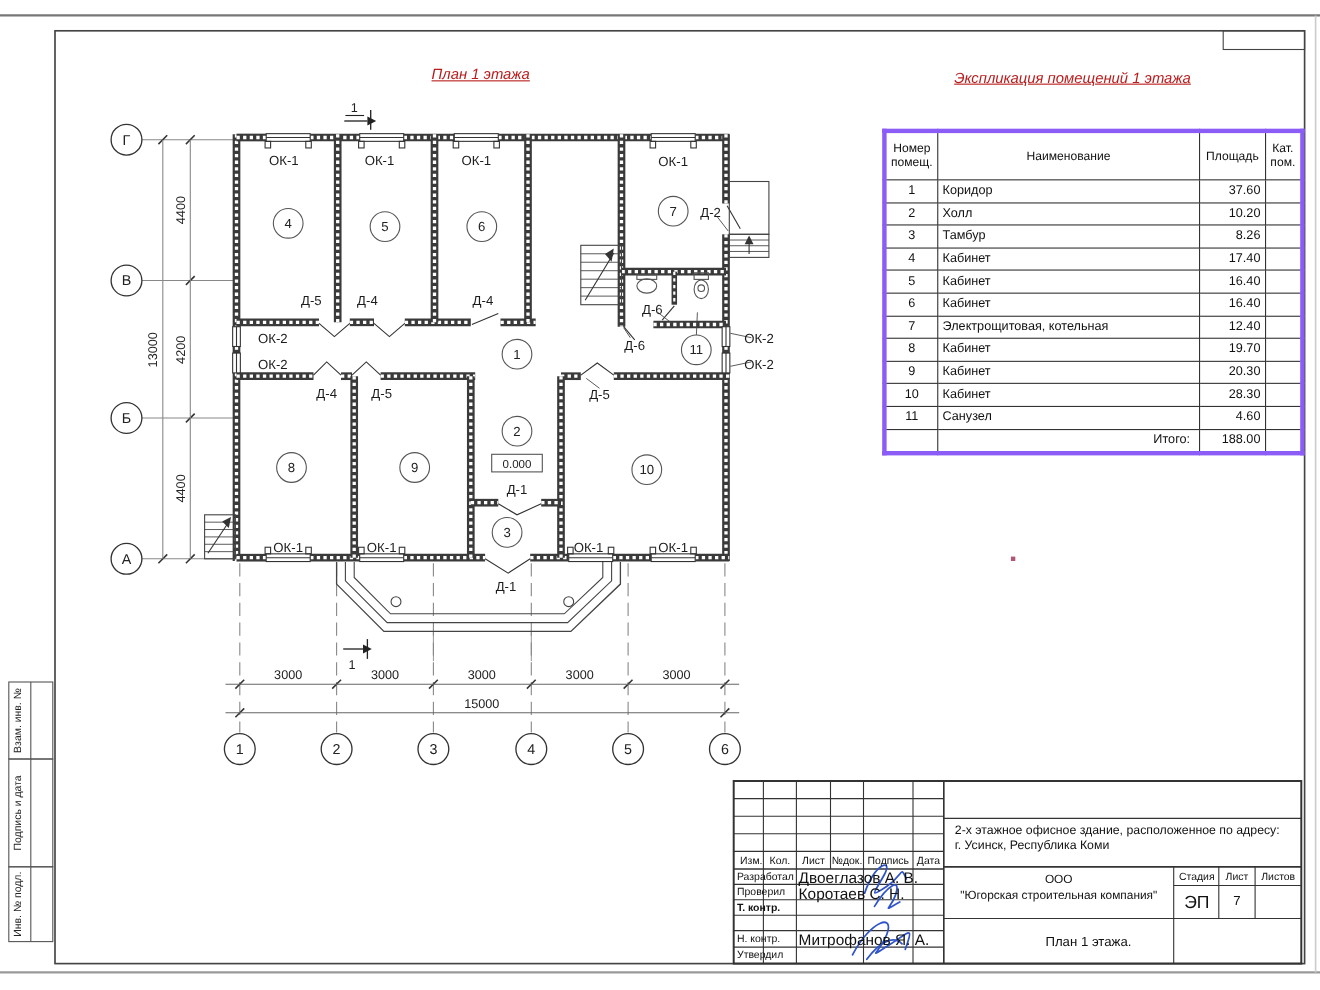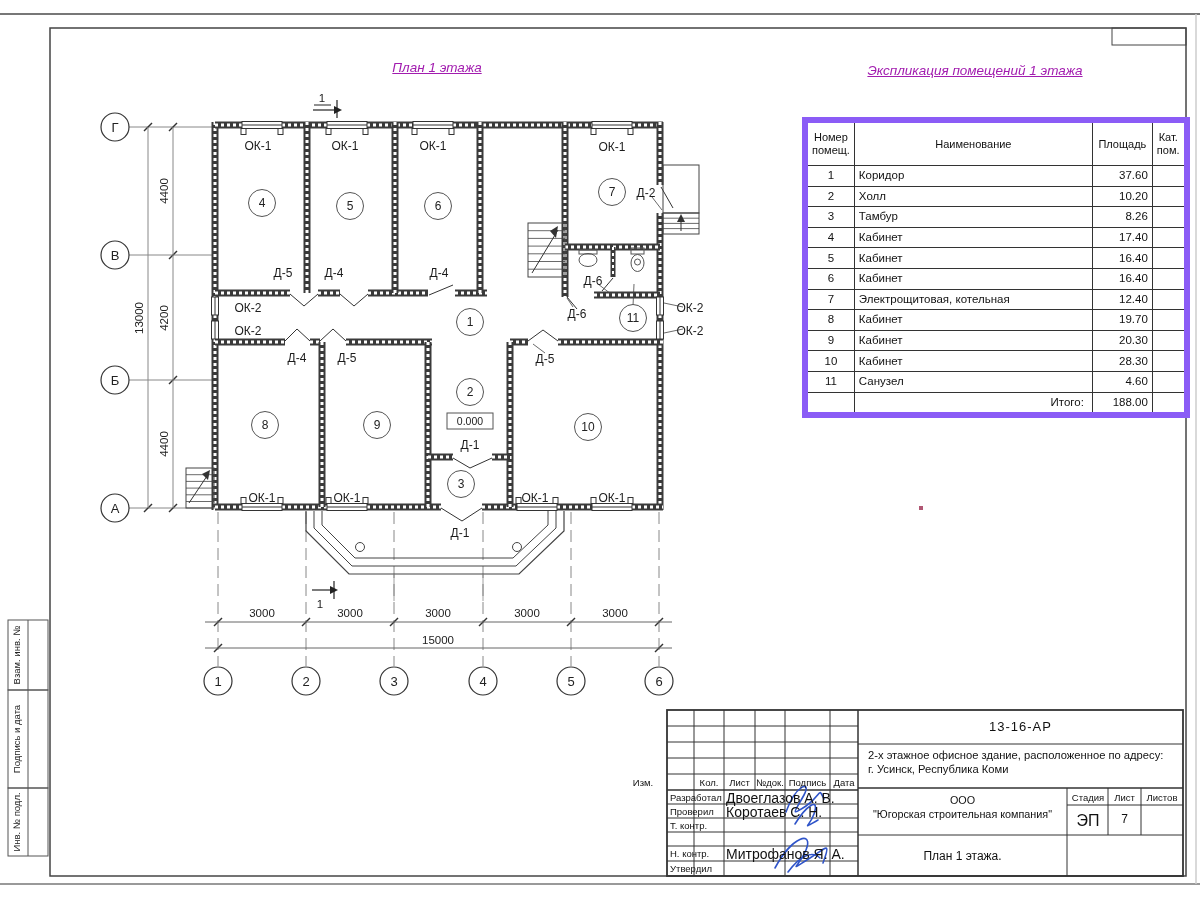--- a/index.html
+++ b/index.html
@@ -1,25 +1,25 @@
 <!DOCTYPE html>
 <html><head>
 <meta charset="utf-8">
 <style>
   html,body{margin:0;padding:0;background:#e8e8e8;}
   #sheet{position:relative;width:1200px;height:900px;background:#ffffff;overflow:hidden;
          font-family:"Liberation Sans",sans-serif;color:#1c1c1c;}
   #linework{position:absolute;left:0;top:0;width:1200px;height:900px;}
   .abs{position:absolute;}
-  .drawtitle{font-size:13.5px;font-style:italic;text-decoration:underline;text-align:center;color:#a21caf;}
+  .drawtitle{font-size:13.5px;font-style:italic;text-decoration:underline;text-align:center;color:#b91c1c;}
   
   #exp-table{position:absolute;left:802px;top:117px;border-collapse:collapse;table-layout:fixed;
              font-size:11.5px;color:#111;}
   #exp-table th,#exp-table td{border:1px solid #333;padding:0 4px;overflow:hidden;}
-  #exp-table{border:6px solid #8b5cf6;}
+  #exp-table{border:4px solid #8b5cf6;}
   #exp-table th{font-weight:normal;font-size:11px;text-align:center;height:42px;line-height:13px;}
   #exp-table td{height:19.6px;line-height:13px;}
   .c-num{text-align:center;}
   .c-name{text-align:left;padding-left:8px;}
   .c-area{text-align:right;padding-right:10px;}
   
   .tb-text{position:absolute;color:#111;}
   .tb-c{text-align:center;}
   .small{font-size:9.5px;line-height:14px;}
   .tiny{font-size:14px;line-height:14px;white-space:nowrap;}
@@ -490,43 +490,42 @@
       </tbody>
   </table>
 
 
   <div id="sidebar-labels">
       <div class="rot abs" style="left:-27px;top:648px;width:90px;height:14px;">Взам. инв. №</div>
       <div class="rot abs" style="left:-27px;top:732px;width:90px;height:14px;">Подпись и дата</div>
       <div class="rot abs" style="left:-27px;top:815px;width:90px;height:14px;">Инв. № подл.</div>
     </div>
 
-  <div class="tb-text tb-c" style="left:858px;top:719px;width:325px;font-size:13px;letter-spacing:1px;">13-16-АР</div>
   <div class="tb-text" style="left:868px;top:748px;width:312px;font-size:11.2px;line-height:14px;">2-х этажное офисное здание, расположенное по адресу:</div>
   <div class="tb-text" style="left:868px;top:762px;width:312px;font-size:11.2px;line-height:14px;">г. Усинск, Республика Коми</div>
   <div class="tb-text tb-c" style="left:860px;top:794px;width:205px;font-size:10.8px;">ООО</div>
   <div class="tb-text tb-c" style="left:860px;top:808px;width:205px;font-size:10.8px;">"Югорская строительная компания"</div>
-  <div class="tb-text tb-c" style="left:860px;top:849px;width:205px;font-size:12px;">План 1 этажа.</div>
+  <div class="tb-text tb-c" style="left:860px;top:849px;width:205px;font-size:12px;padding-left:27px;">План 1 этажа.</div>
   <div class="tb-text tb-c small" style="left:1068px;top:791px;width:40px;">Стадия</div>
   <div class="tb-text tb-c small" style="left:1108px;top:791px;width:33px;">Лист</div>
   <div class="tb-text tb-c small" style="left:1141px;top:791px;width:42px;">Листов</div>
   <div class="tb-text tb-c" style="left:1068px;top:812px;width:40px;font-size:16px;">ЭП</div>
   <div class="tb-text tb-c" style="left:1108px;top:812px;width:33px;font-size:12px;">7</div>
   <div id="tb-cols">
-      <div class="tb-text tb-c small" style="left:620px;top:776px;width:46px;">Изм.</div>
+      <div class="tb-text tb-c small" style="left:660px;top:776px;width:46px;">Изм.</div>
       <div class="tb-text tb-c small" style="left:686px;top:776px;width:46px;">Кол.</div>
       <div class="tb-text tb-c small" style="left:716.5px;top:776px;width:46px;">Лист</div>
       <div class="tb-text tb-c small" style="left:747px;top:776px;width:46px;">№док.</div>
       <div class="tb-text tb-c small" style="left:784.5px;top:776px;width:46px;">Подпись</div>
       <div class="tb-text tb-c small" style="left:821px;top:776px;width:46px;">Дата</div>
     </div>
   <div id="tb-roles">
       <div class="tb-text small" style="left:670px;top:791px;width:54px;">Разработал</div>
       <div class="tb-text tiny" style="left:726px;top:791px;width:104px;">Двоеглазов А. В.</div>
       <div class="tb-text small" style="left:670px;top:805px;width:54px;">Проверил</div>
       <div class="tb-text tiny" style="left:726px;top:805px;width:104px;">Коротаев С. Н.</div>
-      <div class="tb-text small" style="left:670px;top:819px;width:54px;">Т. контр.</div>
+      <div class="tb-text small" style="left:670px;top:819px;width:54px;font-weight:bold;">Т. контр.</div>
       <div class="tb-text small" style="left:670px;top:847px;width:54px;">Н. контр.</div>
       <div class="tb-text tiny" style="left:726px;top:847px;width:104px;">Митрофанов Я. А.</div>
       <div class="tb-text small" style="left:670px;top:862px;width:54px;">Утвердил</div>
     </div>
 
 </div>
 
 </body></html>

